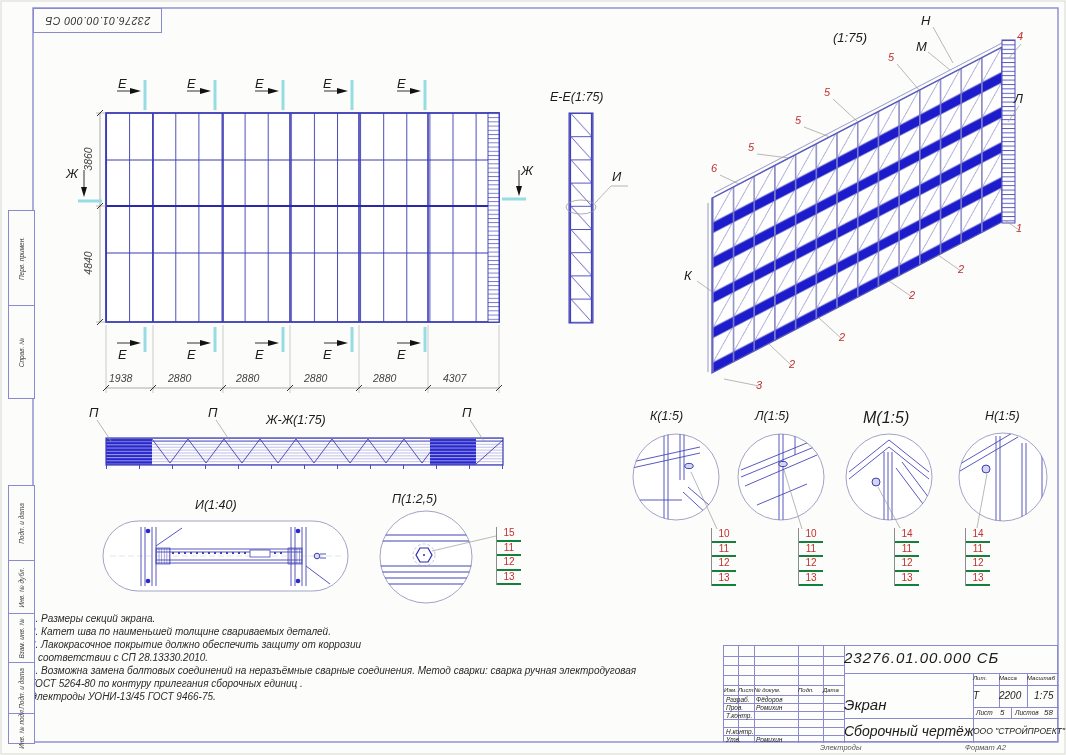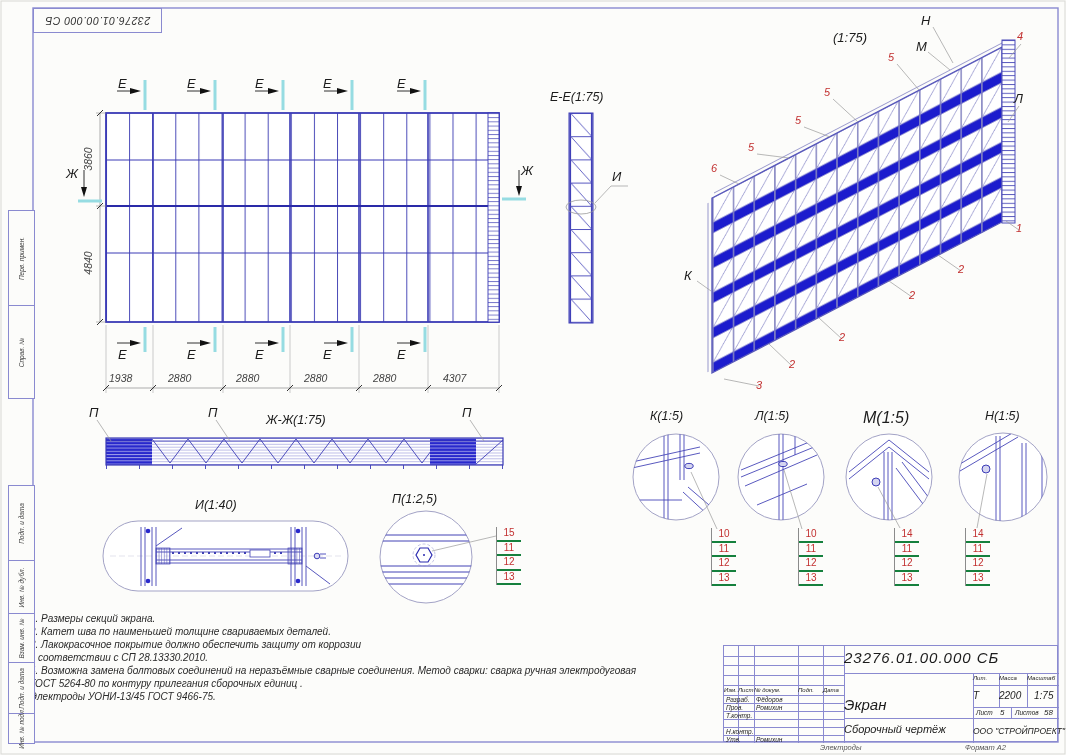--- a/index.html
+++ b/index.html
@@ -511,20 +511,20 @@
   <div class="tb-txt ctr" style="left:249px;top:29px;width:26px;font-size:6px;">Лит.</div>
   <div class="tb-txt ctr" style="left:275px;top:29px;width:28px;font-size:6px;">Масса</div>
   <div class="tb-txt ctr" style="left:303px;top:29px;width:32px;font-size:6px;">Масштаб</div>
   <div class="tb-txt ctr" style="left:249px;top:44px;width:26px;font-size:10px;">Т</div>
   <div class="tb-txt ctr" style="left:275px;top:44px;width:28px;font-size:10px;">2200</div>
   <div class="tb-txt ctr" style="left:310px;top:44px;width:44px;font-size:10px;">1:75</div>
   <div class="tb-txt" style="left:252px;top:63px;font-size:6.5px;">Лист</div>
   <div class="tb-txt" style="left:276px;top:62px;font-size:8px;">5</div>
   <div class="tb-txt" style="left:291px;top:63px;font-size:6.5px;">Листов</div>
   <div class="tb-txt" style="left:320px;top:62px;font-size:8px;">58</div>
-  <div class="tb-txt ctr" style="left:120px;top:77px;width:129px;font-size:11px;">Сборочный чертёж</div>
+  <div class="tb-txt ctr" style="left:120px;top:77px;width:129px;font-size:14px;">Сборочный чертёж</div>
   <div class="tb-txt ctr" style="left:249px;top:80px;width:86px;font-size:8.5px;">ООО "СТРОЙПРОЕКТ"</div>
 </div>
 
 <div class="lbl ctr" style="left:820px;top:743px;width:120px;font-size:7.5px;color:#555;">Электроды</div>
 <div class="lbl ctr" style="left:965px;top:743px;width:110px;font-size:7.5px;color:#555;">Формат А2</div>
 
 </div>
 
 </body></html>

